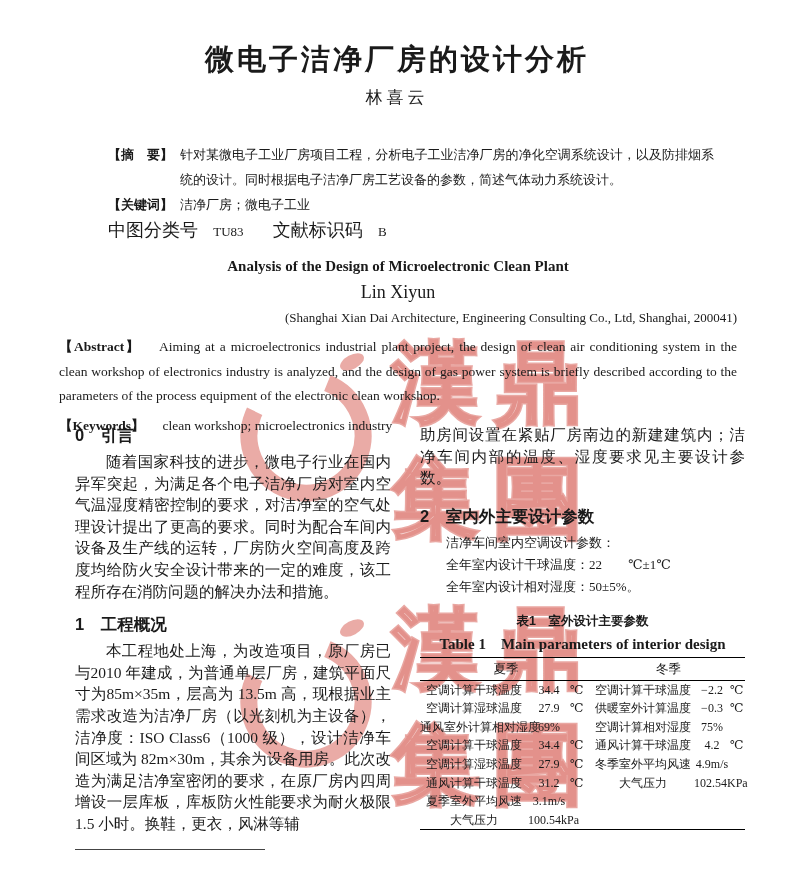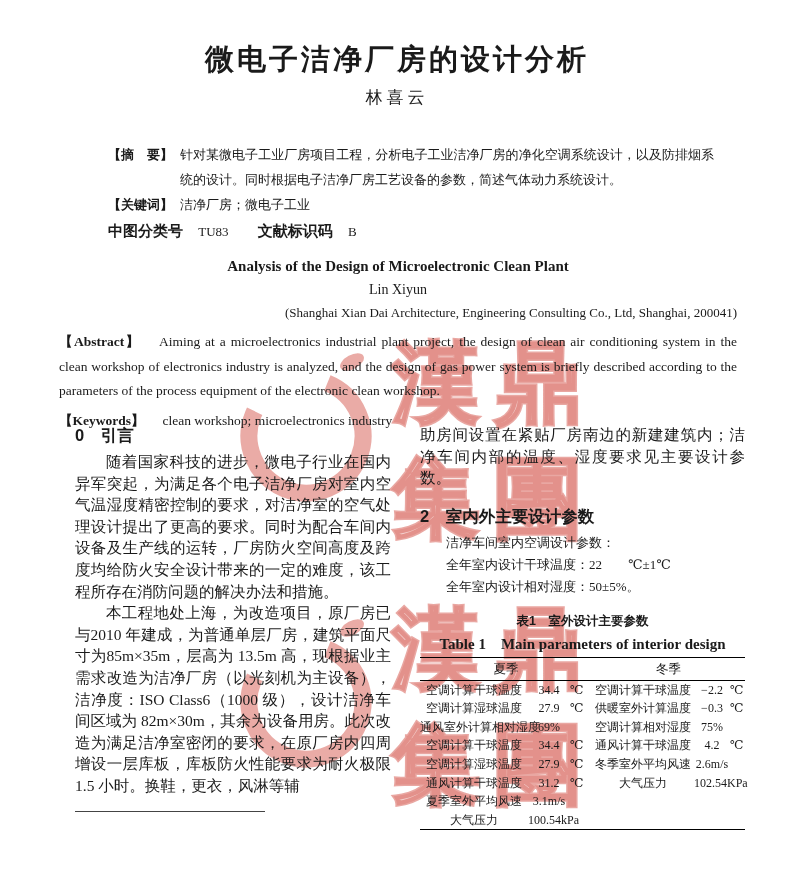--- a/index.html
+++ b/index.html
@@ -42,27 +42,27 @@
   .hang { position: relative; padding-left: 72px; }
   .meta-label {
     position: absolute; left: 0; top: 0;
     font-family: "Liberation Sans", "DejaVu Sans", sans-serif;
     font-weight: bold; font-size: 13px; line-height: 25px;
   }
   .meta-text { font-size: 13px; line-height: 25px; text-align: justify; }
   .meta-row { margin-top: 1px; font-size: 13px; line-height: 25px; }
   .meta-row .lbl {
     font-family: "Liberation Sans", "DejaVu Sans", sans-serif;
-    font-weight: bold; font-size: 15px;
+    font-weight: normal; font-size: 18px;
   }
   .meta-row .val { margin-left: 12px; }
   .meta-row .lbl2 { margin-left: 26px; }
   .en-block { position: absolute; left: 59px; top: 258px; width: 678px; }
   .en-title { text-align: center; font-weight: bold; font-size: 15px; }
-  .en-author { text-align: center; font-size: 14px; margin-top: 7px; }
+  .en-author { text-align: center; font-size: 18px; margin-top: 7px; }
   .en-affil { text-align: right; font-size: 13px; margin-top: 7px; }
   .en-abs { margin-top: 9px; font-size: 13.5px; line-height: 24.5px; text-align: justify; }
   .en-abs .en-lbl { font-weight: bold; }
   .en-kw { margin-top: 5px; font-size: 13.5px; line-height: 24.5px; }
   .en-kw .en-lbl { font-weight: bold; }
   .gap { display: inline-block; width: 18px; }
   
   .col { position: absolute; top: 424px; }
   .col-left { left: 75px; width: 316px; }
   .col-right { left: 420px; width: 325px; }
@@ -161,20 +161,21 @@
         <span class="en-lbl">【Abstract】</span><span class="gap"></span><span>Aiming at a microelectronics industrial plant project, the design of clean air conditioning system in the clean workshop of electronics industry is analyzed, and the design of gas power system is briefly described according to the parameters of the process equipment of the electronic clean workshop.</span>
       </div>
       <div class="en-kw">
         <span class="en-lbl">【Keywords】</span><span class="gap"></span><span>clean workshop; microelectronics industry</span>
       </div>
     </div>
 
     <div class="col col-left">
       <div class="h-zh">0　引言</div>
       <div class="body-p">随着国家科技的进步，微电子行业在国内异军突起，为满足各个电子洁净厂房对室内空气温湿度精密控制的要求，对洁净室的空气处理设计提出了更高的要求。同时为配合车间内设备及生产线的运转，厂房防火空间高度及跨度均给防火安全设计带来的一定的难度，该工程所存在消防问题的解决办法和措施。</div>
+      <div class="h-zh mt">1　工程概况</div>
       <div class="body-p">本工程地处上海，为改造项目，原厂房已与2010 年建成，为普通单层厂房，建筑平面尺寸为85m×35m，层高为 13.5m 高，现根据业主需求改造为洁净厂房（以光刻机为主设备），洁净度：ISO Class6（1000 级），设计洁净车间区域为 82m×30m，其余为设备用房。此次改造为满足洁净室密闭的要求，在原厂房内四周增设一层库板，库板防火性能要求为耐火极限 1.5 小时。换鞋，更衣，风淋等辅</div>
       <div class="footnote-rule"></div>
     </div>
 
     <div class="col col-right">
       <div class="body-p noindent">助房间设置在紧贴厂房南边的新建建筑内；洁净车间内部的温度、湿度要求见主要设计参数。</div>
       <div class="h-zh mt" style="margin-top:16px;">2　室内外主要设计参数</div>
       <div class="param-line">洁净车间室内空调设计参数：</div>
       <div class="param-line">全年室内设计干球温度：22　　℃±1℃</div>
       <div class="param-line">全年室内设计相对湿度：50±5%。</div>
@@ -218,21 +219,21 @@
               <span class="t-cell unit">℃</span>
               <span class="t-cell">通风计算干球温度</span>
               <span class="t-cell">4.2</span>
               <span class="t-cell unit">℃</span>
             </div>
             <div class="t-row">
               <span class="t-cell">空调计算湿球温度</span>
               <span class="t-cell">27.9</span>
               <span class="t-cell unit">℃</span>
               <span class="t-cell">冬季室外平均风速</span>
-              <span class="t-cell">2.6m/s</span>
+              <span class="t-cell">4.9m/s</span>
               <span class="t-cell unit"></span>
             </div>
             <div class="t-row">
               <span class="t-cell">通风计算干球温度</span>
               <span class="t-cell">31.2</span>
               <span class="t-cell unit">℃</span>
               <span class="t-cell">大气压力</span>
               <span class="t-cell">102.54KPa</span>
               <span class="t-cell unit"></span>
             </div>

